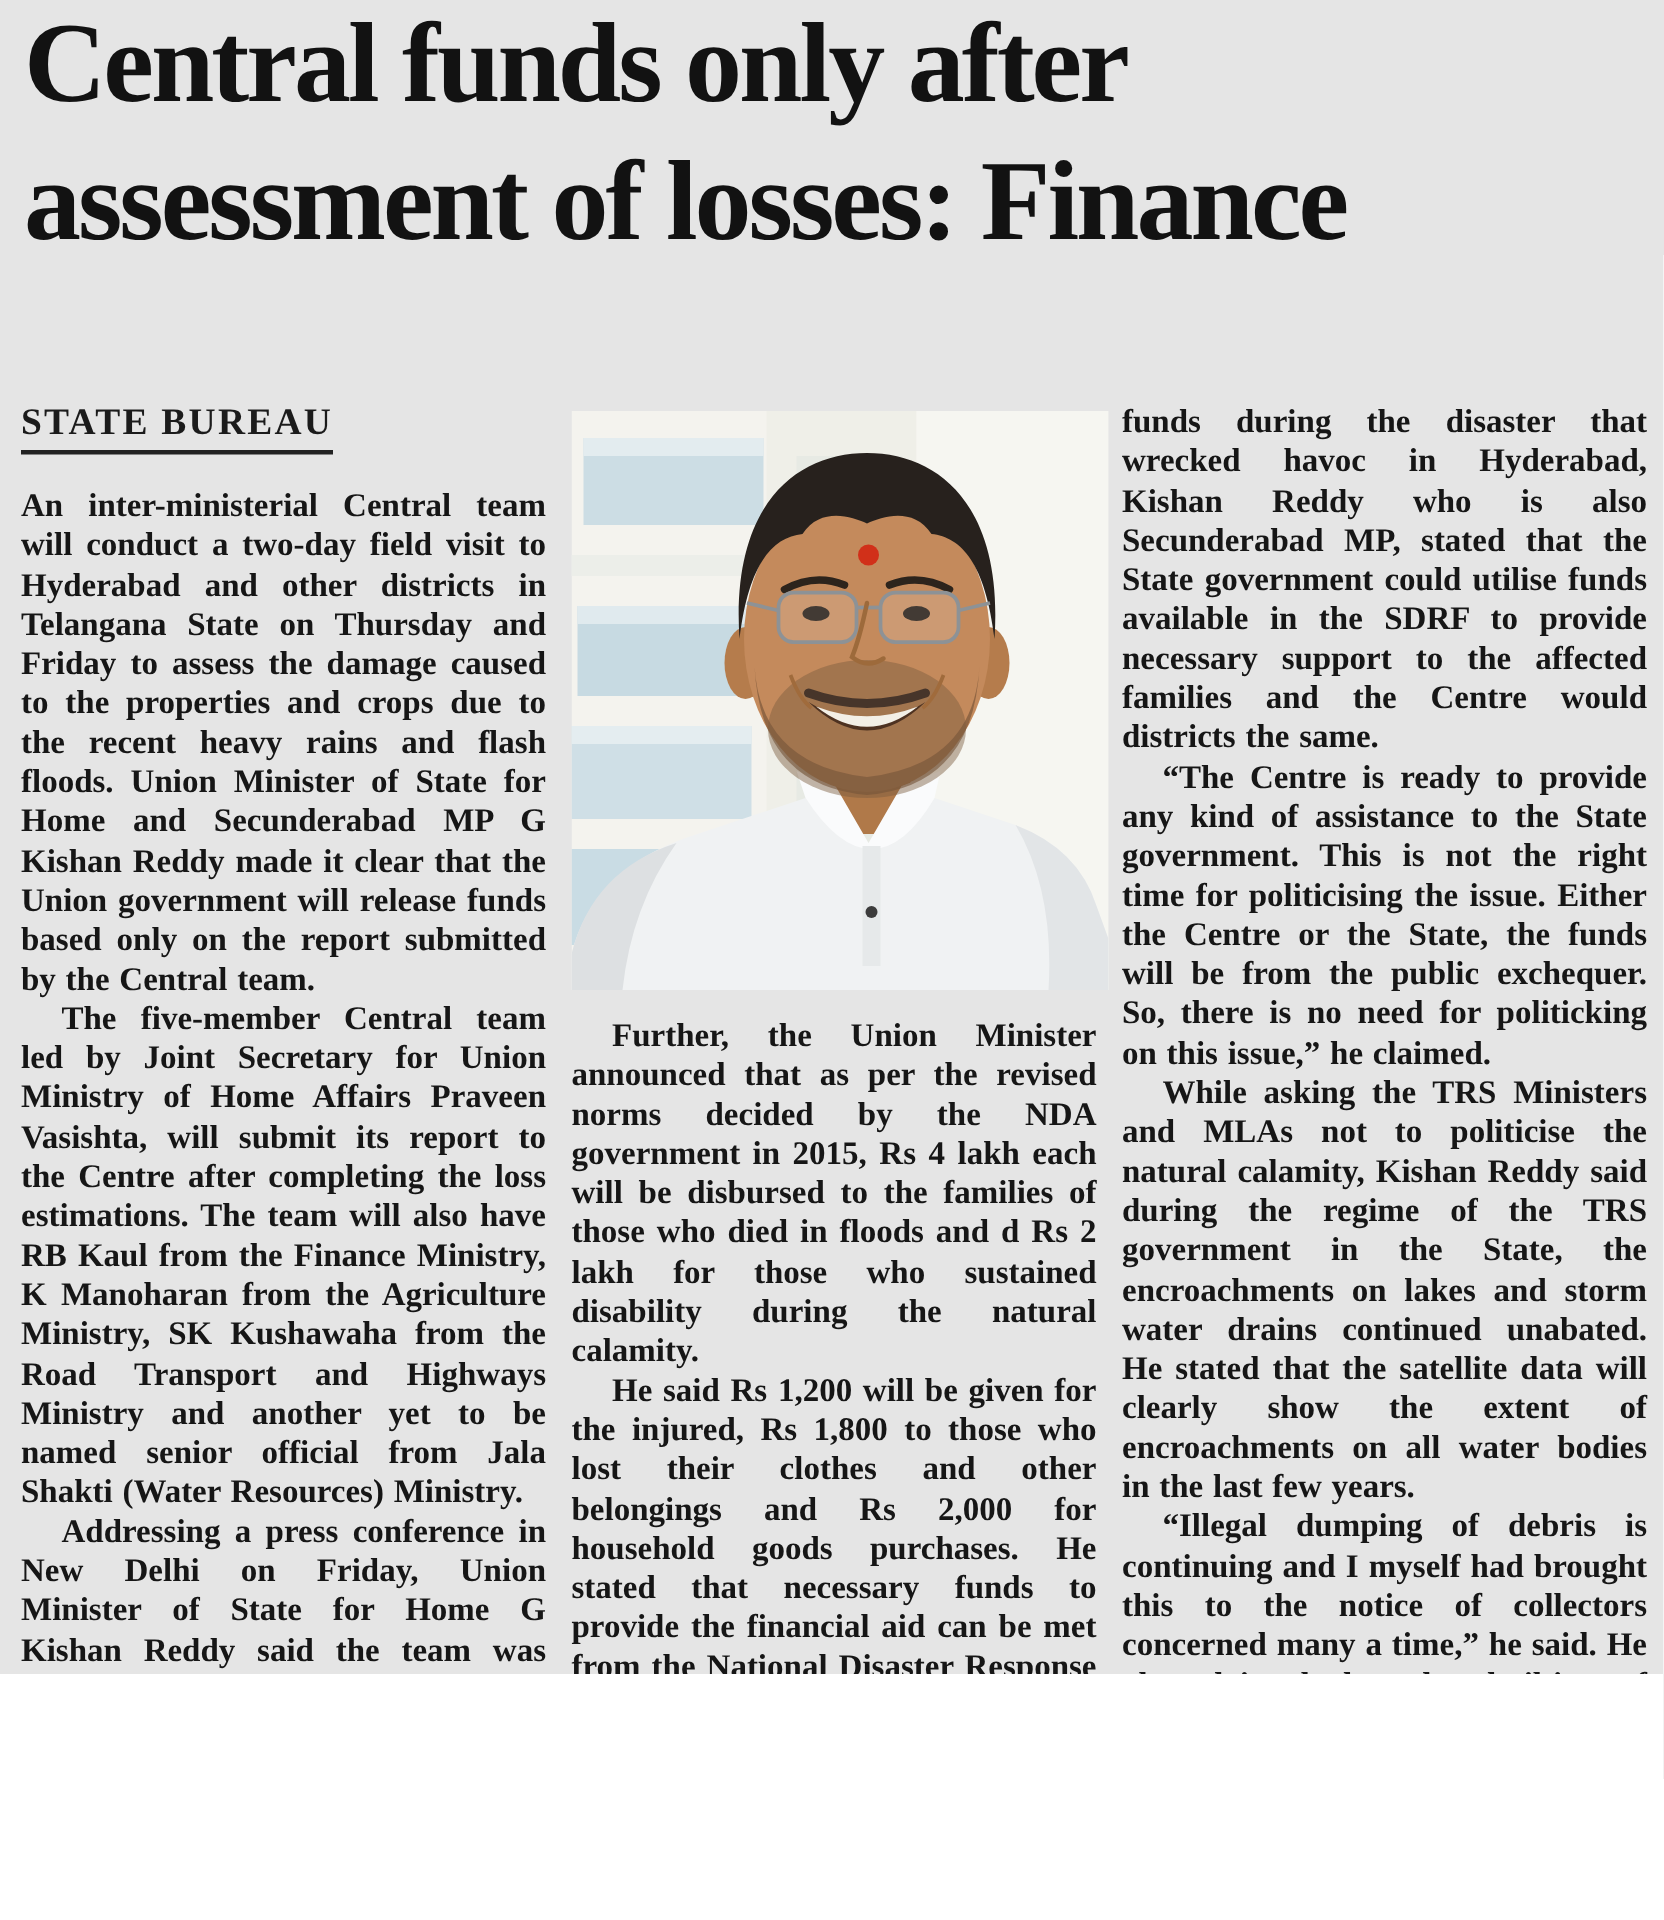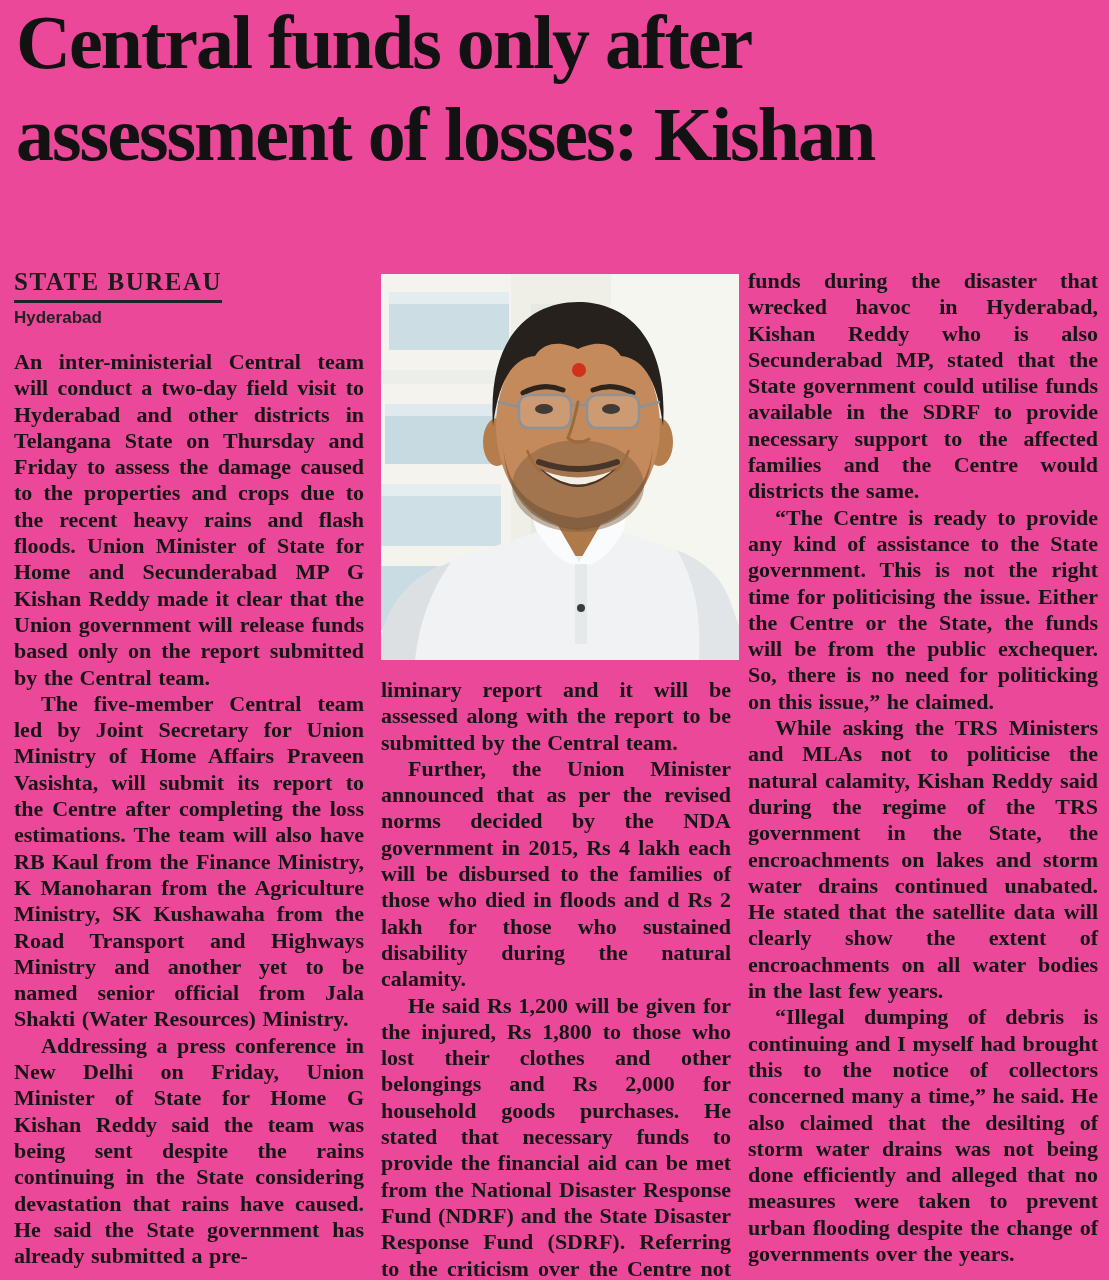--- a/index.html
+++ b/index.html
@@ -1,19 +1,19 @@
 <!DOCTYPE html>
 <html><head>
 <meta charset="utf-8">
 <style>
   html,body{margin:0;padding:0;background:#ffffff;}
   .page{
     position:relative;
-    width:1109px;height:1280px;
-    background:#ec4899;
+    width:1109px;height:1116px;
+    background:#e5e5e5;
     font-family:"Liberation Serif", serif;
     color:#151515;
     overflow:hidden;
   }
   .headline{
     position:absolute;top:-4px;left:16px;width:1080px;
     font-size:76px;line-height:92px;font-weight:600;
     letter-spacing:-2px;color:#121212;
   }
   .columns{
@@ -50,29 +50,28 @@
   }
   figure.photo svg{display:block;width:358px;height:386px;}
 </style>
 </head>
 <body>
 
 <div class="page">
 
   <div class="headline">
     <div>Central funds only after</div>
-    <div>assessment of losses: Kishan</div>
+    <div>assessment of losses: Finance</div>
   </div>
 
   <div class="columns">
 
     <div class="col">
       <div class="byline">
         <div class="byline-bureau">STATE BUREAU</div>
-        <div class="byline-dateline">Hyderabad</div>
       </div>
       <p class="first-after-byline">An inter-ministerial Central team will conduct a two-day field visit to Hyderabad and other districts in Telangana State on Thursday and Friday to assess the damage caused to the properties and crops due to the recent heavy rains and flash floods. Union Minister of State for Home and Secunderabad MP G Kishan Reddy made it clear that the Union government will release funds based only on the report submitted by the Central team.</p>
       <p class="indent">The five-member Central team led by Joint Secretary for Union Ministry of Home Affairs Praveen Vasishta, will submit its report to the Centre after completing the loss estimations. The team will also have RB Kaul from the Finance Ministry, K Manoharan from the Agriculture Ministry, SK Kushawaha from the Road Transport and Highways Ministry and another yet to be named senior official from Jala Shakti (Water Resources) Ministry.</p>
       <p class="indent">Addressing a press conference in New Delhi on Friday, Union Minister of State for Home G Kishan Reddy said the team was being sent despite the rains continuing in the State considering devastation that rains have caused. He said the State government has already submitted a pre-</p>
     </div>
 
     <div class="col">
       <figure class="photo">
         <svg viewBox="0 0 358 386" preserveAspectRatio="none">
 
@@ -133,21 +132,20 @@
             <path d="M197,128 Q192,152 187,164 Q197,172 208,165" stroke="#9d6a3b" stroke-width="3" fill="none" stroke-linecap="round"></path>
 
             <path d="M158,194 Q197,232 236,194 Q197,218 158,194 Z" fill="#4e3221"></path>
             <path d="M163,197 Q197,224 231,197 Q197,210 163,197 Z" fill="#f3efe6"></path>
             <path d="M158,188 Q197,202 236,188" stroke="#47352a" stroke-width="6" fill="none" stroke-linecap="round"></path>
             <path d="M146,176 Q152,192 160,198" stroke="#a06b3c" stroke-width="2.5" fill="none"></path>
             <path d="M248,176 Q242,192 234,198" stroke="#a06b3c" stroke-width="2.5" fill="none"></path>
           </g>
         </svg>
       </figure>
-      <p>liminary report and it will be assessed along with the report to be submitted by the Central team.</p>
       <p class="indent">Further, the Union Minister announced that as per the revised norms decided by the NDA government in 2015, Rs 4 lakh each will be disbursed to the families of those who died in floods and d Rs 2 lakh for those who sustained disability during the natural calamity.</p>
       <p class="indent">He said Rs 1,200 will be given for the injured, Rs 1,800 to those who lost their clothes and other belongings and Rs 2,000 for household goods purchases. He stated that necessary funds to provide the financial aid can be met from the National Disaster Response Fund (NDRF) and the State Disaster Response Fund (SDRF). Referring to the criticism over the Centre not releasing</p>
     </div>
 
     <div class="col">
       <p>funds during the disaster that wrecked havoc in Hyderabad, Kishan Reddy who is also Secunderabad MP, stated that the State government could utilise funds available in the SDRF to provide necessary support to the affected families and the Centre would districts the same.</p>
       <p class="indent">“The Centre is ready to provide any kind of assistance to the State government. This is not the right time for politicising the issue. Either the Centre or the State, the funds will be from the public exchequer. So, there is no need for politicking on this issue,” he claimed.</p>
       <p class="indent">While asking the TRS Ministers and MLAs not to politicise the natural calamity, Kishan Reddy said during the regime of the TRS government in the State, the encroachments on lakes and storm water drains continued unabated. He stated that the satellite data will clearly show the extent of encroachments on all water bodies in the last few years.</p>
       <p class="indent">“Illegal dumping of debris is continuing and I myself had brought this to the notice of collectors concerned many a time,” he said. He also claimed that the desilting of storm water drains was not being done efficiently and alleged that no measures were taken to prevent urban flooding despite the change of governments over the years.</p>
     </div>

